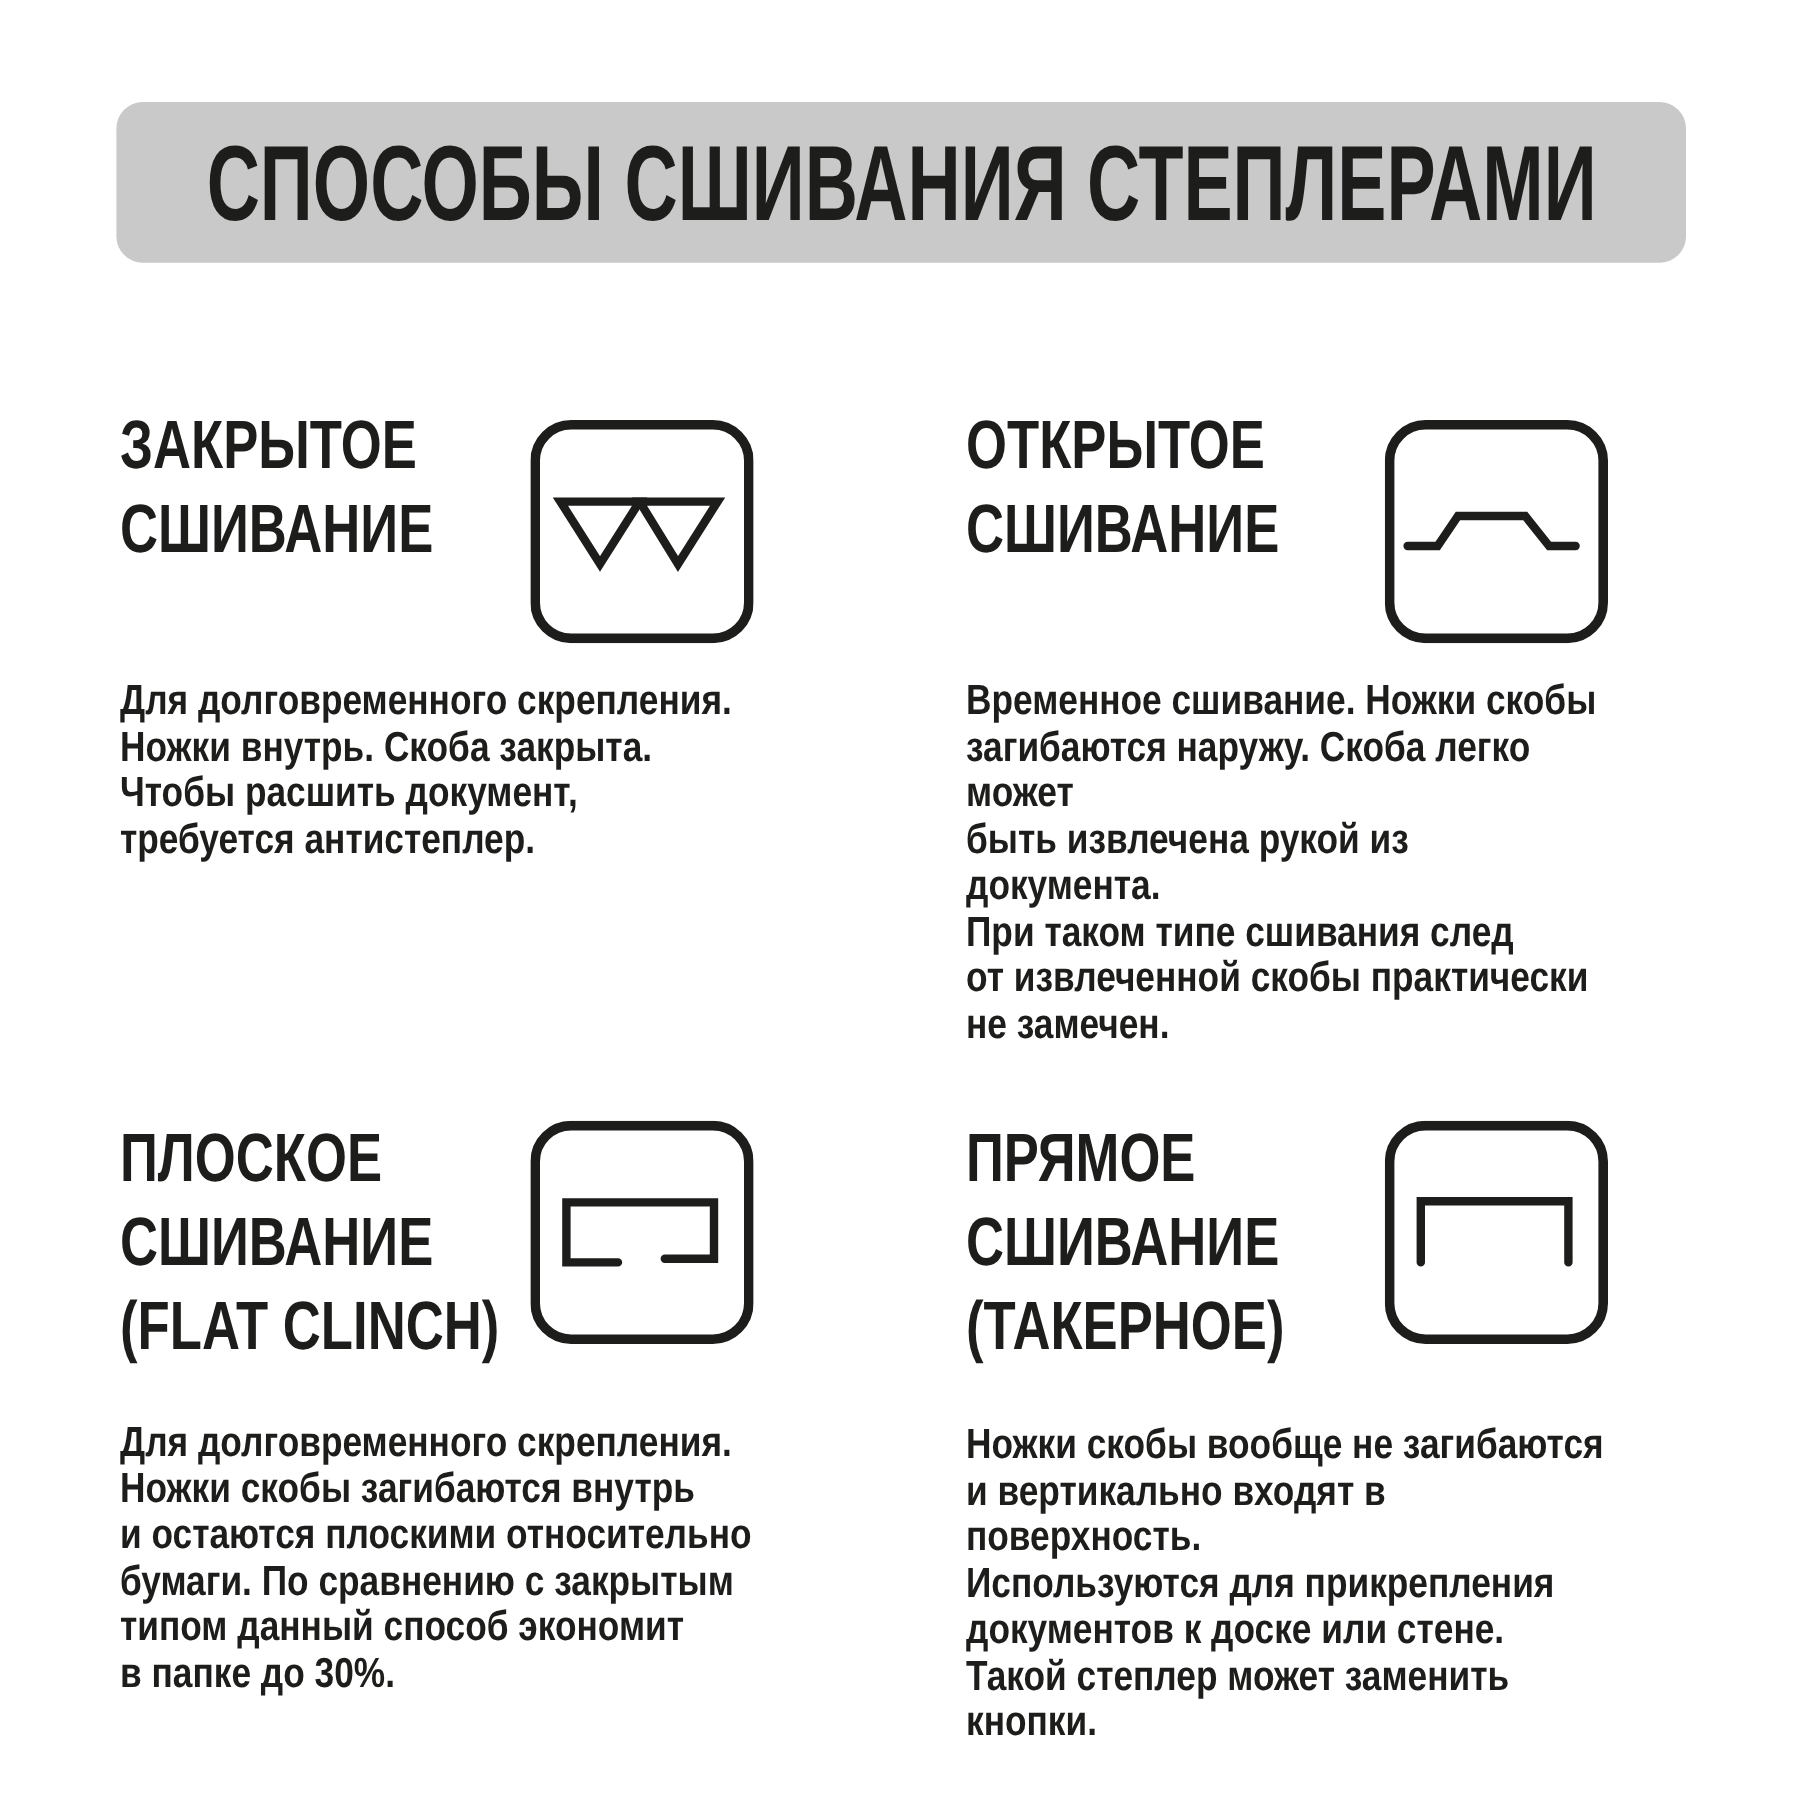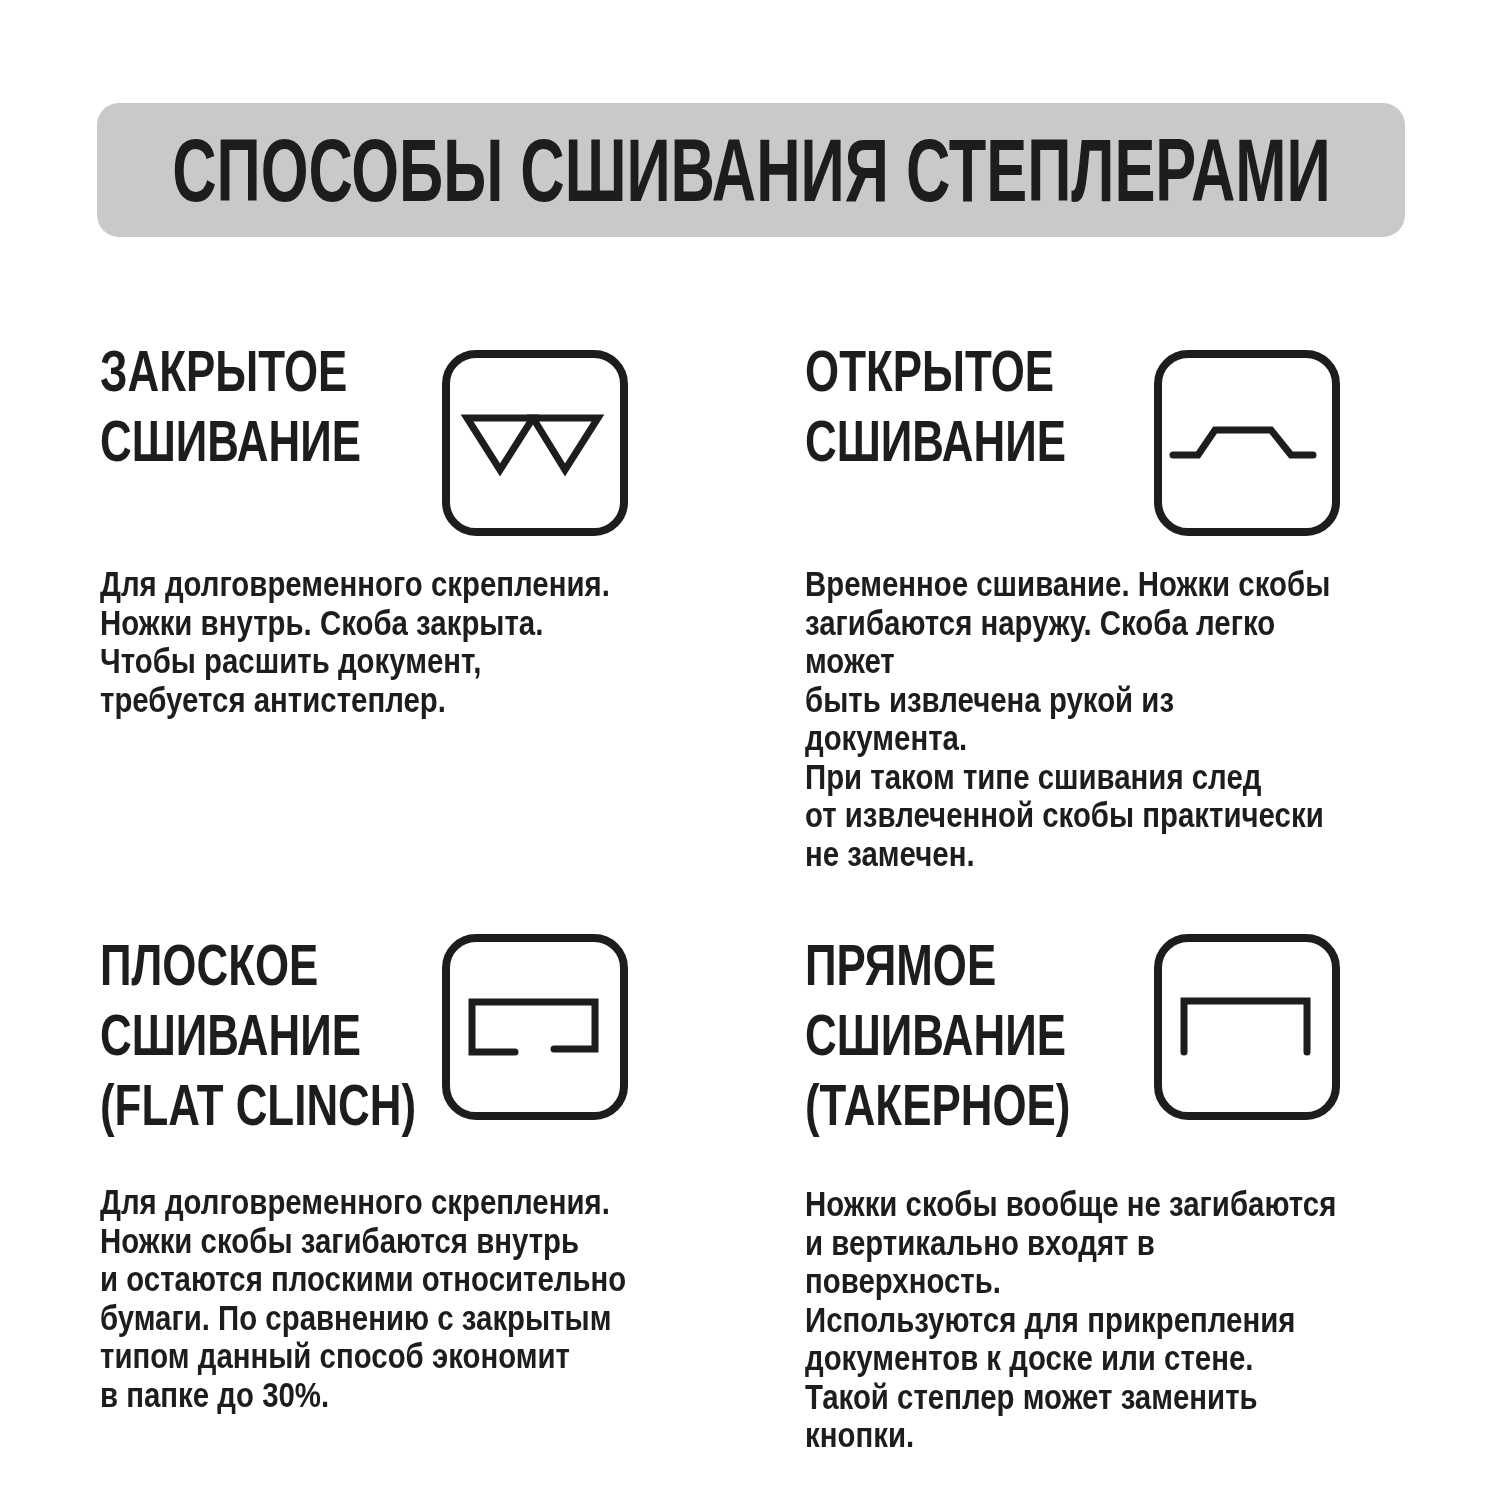--- a/index.html
+++ b/index.html
@@ -10,21 +10,21 @@
     color: var(--text, #1d1d1b);
   }
   .page {
     position: relative;
     width: 1500px; height: 1500px;
     background: var(--bg, #ffffff);
     overflow: hidden;
   }
   .banner {
     position: absolute;
-    left: 97px; top: 103px;
+    left: 97px; top: 85px;
     width: 1308px; height: 134px;
     background: var(--banner, #c9c9c9);
     border-radius: 22px;
     display: flex; align-items: center; justify-content: center;
   }
   .title {
     font-size: 89px;
     font-weight: 700;
     white-space: nowrap;
     letter-spacing: 0;

